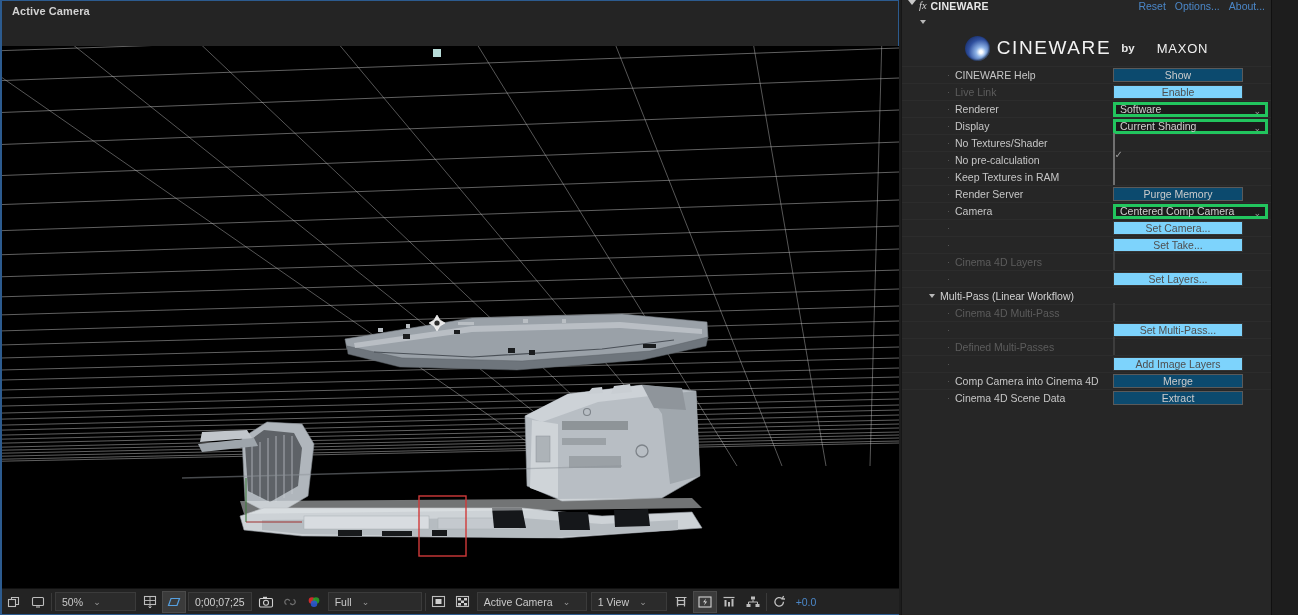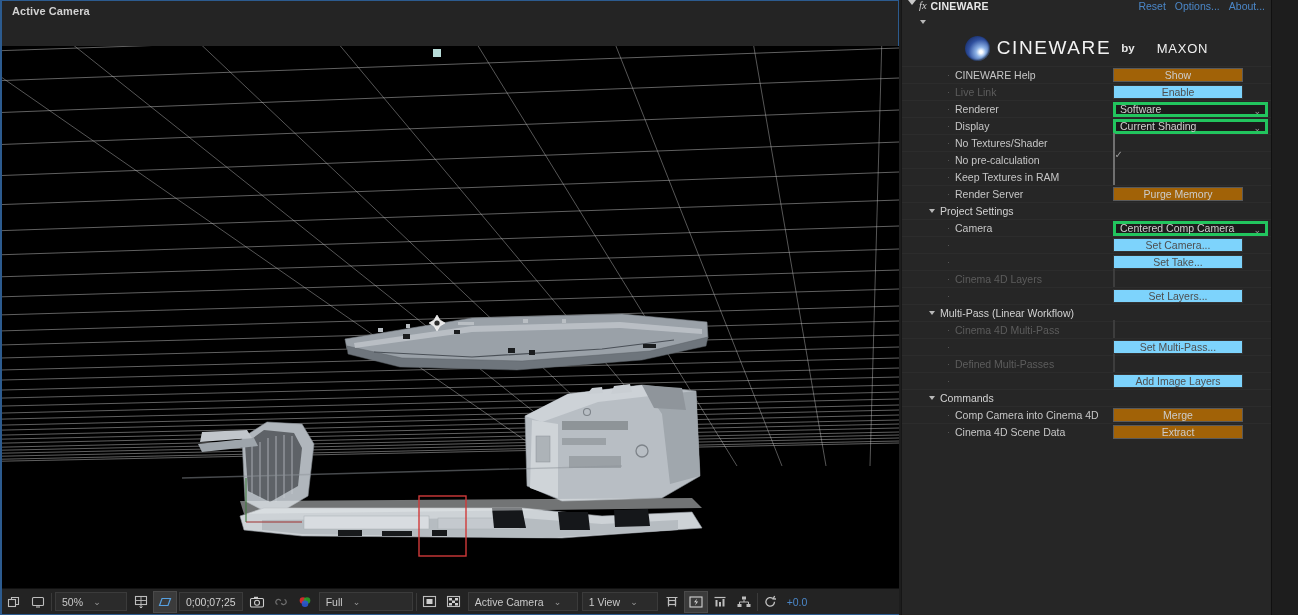--- a/index.html
+++ b/index.html
@@ -125,21 +125,21 @@
 
   select.dd, .dd {
     width: 155px; height: 15px; background: #1c1c1c;
     border: 3px solid #22c55e; color: #cfcfcf; font-size: 10.5px;
     font-family: "Liberation Sans", sans-serif;
     display: flex; align-items: center; padding: 0 4px; position: relative;
   }
   .dd .chev { position: absolute; right: 4px; color: #9c9c9c; font-size: 9px; top: 1px; }
 
   .btn {
-    width: 130px; height: 14px; background: #a16207;
+    width: 130px; height: 14px; background: #0c4a6e;
     border: 1px solid #5a5a5a; color: #cccccc; font-size: 10.5px;
     display: flex; align-items: center; justify-content: center;
   }
   .btn.dim { border-color: #343434; color: #4e4e4e; background: #7dd3fc; }
 
   .cb {
     width: 11px; height: 11px; background: #1c1c1c; border: 1px solid #707070;
     position: relative;
   }
   .cb.dim { border-color: #3d3d3d; background: #212121; }
@@ -295,21 +295,21 @@
           <path d="M4.5 4.5 V2.5 H11.5 V9.5 H8.5" fill="none" stroke="#bdbdbd" stroke-width="1.1"></path>
         </svg>
       </div>
       <div class="tb-btn">
         <svg width="14" height="14" viewBox="0 0 14 14">
           <rect x="1.5" y="2.5" width="11" height="8" rx="1" fill="none" stroke="#bdbdbd" stroke-width="1.1"></rect>
           <path d="M5 12 H9" stroke="#bdbdbd" stroke-width="1.1"></path>
         </svg>
       </div>
       <div class="tb-sep"></div>
-      <div class="tb-drop" style="width:72px">
+      <div class="tb-drop" style="width:81px">
         <span class="cap">50%</span>
         <span class="chev">⌄</span>
       </div>
       <div class="tb-btn">
         <svg width="16" height="16" viewBox="0 0 16 16">
           <rect x="2.5" y="2.5" width="11" height="8" fill="none" stroke="#bdbdbd" stroke-width="1.1"></rect>
           <path d="M8 2.5 V10.5 M2.5 6.5 H13.5" stroke="#bdbdbd" stroke-width="0.9"></path>
           <path d="M8 11 L8 14 M6.5 12.6 L8 14 L9.5 12.6" fill="none" stroke="#bdbdbd" stroke-width="1"></path>
         </svg>
       </div>
@@ -486,24 +486,20 @@
         <span class="ctrl"><span class="cb"></span></span>
       </div>
       <div class="row">
         <span class="prop-dot">·</span>
         <span class="prop-label">Render Server</span>
         <span class="ctrl">
             <span class="btn">Purge Memory</span>
           </span>
       </div>
 
-      <div class="row group">
-        <span class="tri tri-sm grp-tri"></span>
-        <span class="grp-label">Project Settings</span>
-      </div>
       <div class="row">
         <span class="prop-dot">·</span>
         <span class="prop-label">Camera</span>
         <span class="ctrl">
             <span class="dd">
           <span>Centered Comp Camera</span>
           <span class="chev">⌄</span>
         </span>
           </span>
       </div>
@@ -551,24 +547,20 @@
         <span class="prop-label dim">Defined Multi-Passes</span>
         <span class="ctrl"><span class="cb dim"></span></span>
       </div>
       <div class="row">
         <span class="prop-dot">·</span>
         <span class="ctrl">
             <span class="btn dim">Add Image Layers</span>
           </span>
       </div>
 
-      <div class="row group">
-        <span class="tri tri-sm grp-tri"></span>
-        <span class="grp-label">Commands</span>
-      </div>
       <div class="row">
         <span class="prop-dot">·</span>
         <span class="prop-label">Comp Camera into Cinema 4D</span>
         <span class="ctrl">
             <span class="btn">Merge</span>
           </span>
       </div>
       <div class="row">
         <span class="prop-dot">·</span>
         <span class="prop-label">Cinema 4D Scene Data</span>

